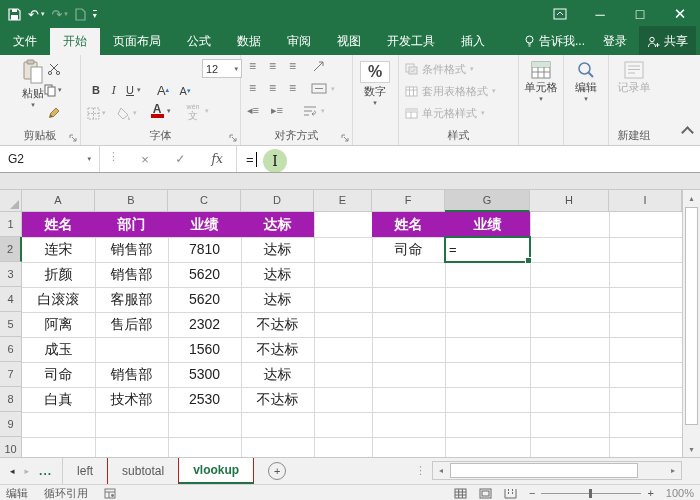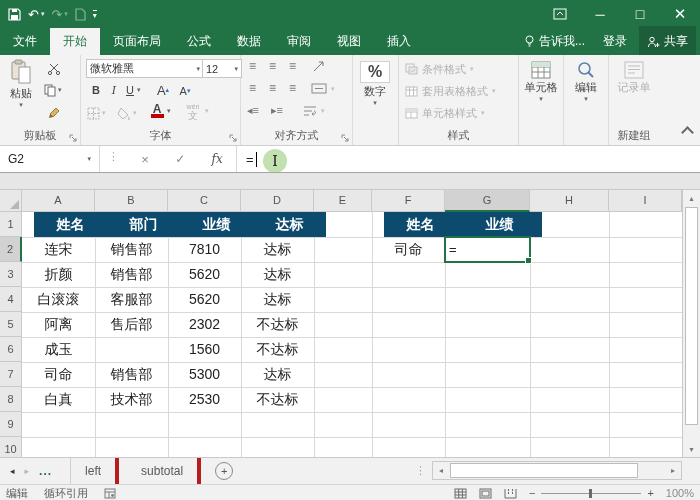--- a/index.html
+++ b/index.html
@@ -55,35 +55,35 @@
   .grid{position:absolute;top:190px;left:0;width:700px;height:267px;background:#fff;overflow:hidden;}
   .chead{position:absolute;top:0;height:22px;background:#e8e8e8;border-right:1px solid #c9c9c9;border-bottom:1px solid #c9c9c9;box-sizing:border-box;font-size:11px;color:#555;text-align:center;line-height:21px;}
   .chead.sel{background:#d2d2d2;border-bottom:2px solid #217346;}
   .rhead{position:absolute;left:0;width:22px;height:25px;background:#e8e8e8;border-right:1px solid #c9c9c9;border-bottom:1px solid #c9c9c9;box-sizing:border-box;font-size:11px;color:#555;text-align:center;line-height:24px;}
   .rhead.sel{background:#d2d2d2;border-right:2px solid #217346;}
   .corner{position:absolute;left:0;top:0;width:22px;height:22px;background:#e8e8e8;border-right:1px solid #c9c9c9;border-bottom:1px solid #c9c9c9;box-sizing:border-box;}
   .corner:after{content:"";position:absolute;right:2px;bottom:2px;border-left:9px solid transparent;border-bottom:9px solid #b5b5b5;}
   .vl{position:absolute;top:22px;bottom:0;width:1px;background:#d9d9d9;}
   .hl{position:absolute;left:22px;width:660px;height:1px;background:#d9d9d9;}
   .cell{position:absolute;height:25px;line-height:25px;font-size:14px;color:#222;text-align:center;white-space:nowrap;overflow:hidden;}
-  .ghead{background:#0c4a6e;color:#fff;font-weight:bold;z-index:2;margin-left:12px;}
+  .ghead{background:#a21caf;color:#fff;font-weight:bold;z-index:2;}
   .acell{position:absolute;left:444px;top:46px;width:87px;height:27px;border:2px solid #217346;box-sizing:border-box;z-index:3;pointer-events:none;}
   .acell:after{content:"";position:absolute;right:-3px;bottom:-3px;width:5px;height:5px;background:#217346;border:1px solid #fff;}
   .g2text{position:absolute;left:449px;top:47px;width:78px;height:25px;line-height:25px;font-size:13px;color:#222;text-align:left;z-index:3;}
   .vscroll{position:absolute;right:0;top:0;width:18px;height:267px;background:#f1f1f1;border-left:1px solid #c9c9c9;box-sizing:border-box;}
   .vscroll .sarr{height:16px;display:flex;align-items:center;justify-content:center;font-size:8px;color:#777;}
   .vthumb{position:absolute;left:2px;right:2px;top:17px;height:218px;background:#fff;border:1px solid #bdbdbd;box-sizing:border-box;}
   .vscroll .sarr.bot{position:absolute;bottom:0;left:0;right:0;}
 
   
   .sheetbar{position:absolute;top:457px;left:0;width:700px;height:27px;background:#f1f1f1;border-top:1px solid #c9c9c9;box-sizing:border-box;display:flex;align-items:stretch;font-size:12px;color:#444;}
   .snav{display:flex;align-items:center;gap:10px;padding:0 10px;color:#333;}
   .snav .dis{color:#b5b5b5;}
   .sellip{color:#217346;font-weight:bold;letter-spacing:1px;}
-  .stab{display:flex;align-items:center;padding:0 14px;border-right:4px solid #b91c1c;color:#595959;margin-left:8px;}
+  .stab{display:flex;align-items:center;padding:0 14px;border-right:1px solid #b91c1c;color:#595959;}
   .stab:first-of-type{border-left:1px solid #cfcfcf;}
   .stab.active{background:#fff;color:#217346;font-weight:bold;border-bottom:2px solid #217346;box-sizing:border-box;}
   .addsheet{display:flex;align-items:center;margin-left:14px;}
   .addsheet .circ{width:16px;height:16px;border:1px solid #8a8a8a;border-radius:50%;display:flex;align-items:center;justify-content:center;font-size:11px;color:#555;}
   .sdots{position:absolute;left:415px;top:6px;color:#9a9a9a;font-size:11px;}
   .hscroll{position:absolute;left:432px;top:3px;width:250px;height:19px;background:#f1f1f1;border:1px solid #c9c9c9;display:flex;align-items:center;box-sizing:border-box;}
   .hscroll .harr{width:16px;text-align:center;font-size:8px;color:#777;}
   .hthumb{position:absolute;left:17px;top:1px;height:15px;width:188px;background:#fff;border:1px solid #bdbdbd;box-sizing:border-box;}
   .hscroll .harr.r{position:absolute;right:0;}
 
@@ -141,20 +141,21 @@
   </div>
 
   <div class="tabrow">
     <span class="rtab">文件</span>
     <span class="rtab active">开始</span>
     <span class="rtab">页面布局</span>
     <span class="rtab">公式</span>
     <span class="rtab">数据</span>
     <span class="rtab">审阅</span>
     <span class="rtab">视图</span>
+    <span class="rtab">开发工具</span>
     <span class="rtab">插入</span>
   </div>
   <div class="tab-right">
     <span class="tellme">
       <span>
         <svg width="11" height="13" viewBox="0 0 11 13">
             <circle cx="5.5" cy="4.5" r="3.5" fill="none" stroke="#fff"></circle>
             <path d="M4 9h3M4.5 11h2" stroke="#fff"></path>
           </svg>
       </span>
@@ -169,21 +170,21 @@
             <path d="M10.5 7v4M8.5 9h4" stroke="#fff"></path>
           </svg>
       </span>
       <span>共享</span>
     </span>
   </div>
 
   <div class="ribbon">
 
     <div class="rg" style="left:0;width:80px">
-      <div class="bigbtn" style="position:absolute;left:4px;top:4px;width:34px">
+      <div class="bigbtn" style="position:absolute;left:16px;top:4px;width:34px">
         <span>
           <svg width="22" height="26" viewBox="0 0 22 26">
               <rect x="2" y="3" width="13" height="17" rx="1" fill="#e9e2d8" stroke="#9a9286"></rect>
               <rect x="5" y="1" width="7" height="4" rx="1" fill="#cfc8bc" stroke="#9a9286"></rect>
               <rect x="9" y="8" width="11" height="16" fill="#fff" stroke="#9a9a9a"></rect>
             </svg>
         </span>
         <span class="blabel">粘贴</span>
         <span class="ddv">▾</span>
       </div>
@@ -209,24 +210,20 @@
       </span>
       <div class="rg-label">剪贴板</div>
       <span class="launcher">
         <svg width="8" height="8" viewBox="0 0 8 8">
             <path d="M1 1h3M1 1v3M3 3l4 4M7 4v3h-3" fill="none" stroke="#8a8a8a"></path>
           </svg>
       </span>
     </div>
 
     <div class="rg" style="left:81px;width:159px">
-      <div class="combo" style="position:absolute;left:5px;top:4px;width:110px">
-        <span>微软雅黑</span>
-          <span class="ddv">▾</span>
-      </div>
       <div class="combo" style="position:absolute;left:121px;top:4px;width:32px">
         <span>12</span>
           <span class="ddv">▾</span>
       </div>
       <span class="sbtn" style="position:absolute;left:7px;top:26px;font-weight:bold">B</span>
       <span class="sbtn" style="position:absolute;left:25px;top:26px;font-style:italic;font-family:'DejaVu Serif',serif">I</span>
       <span class="sbtn" style="position:absolute;left:41px;top:26px;text-decoration:underline">U</span>
       <span class="ddv" style="position:absolute;left:56px;top:32px">▾</span>
       <span class="sbtn" style="position:absolute;left:74px;top:26px;font-size:13px">
           <span>A</span>
@@ -507,20 +504,21 @@
   </div>
 
   <div class="sheetbar">
     <div class="snav">
       <span style="font-size:9px">◂</span>
       <span class="dis" style="font-size:9px">▸</span>
       <span class="sellip">...</span>
     </div>
     <span class="stab">left</span>
     <span class="stab">subtotal</span>
+    <span class="stab active">vlookup</span>
     <span class="addsheet">
         <span class="circ">+</span>
       </span>
     <span class="sdots">⋮</span>
     <div class="hscroll">
       <span class="harr">◂</span>
       <span class="hthumb"></span>
       <span class="harr r">▸</span>
     </div>
   </div>

